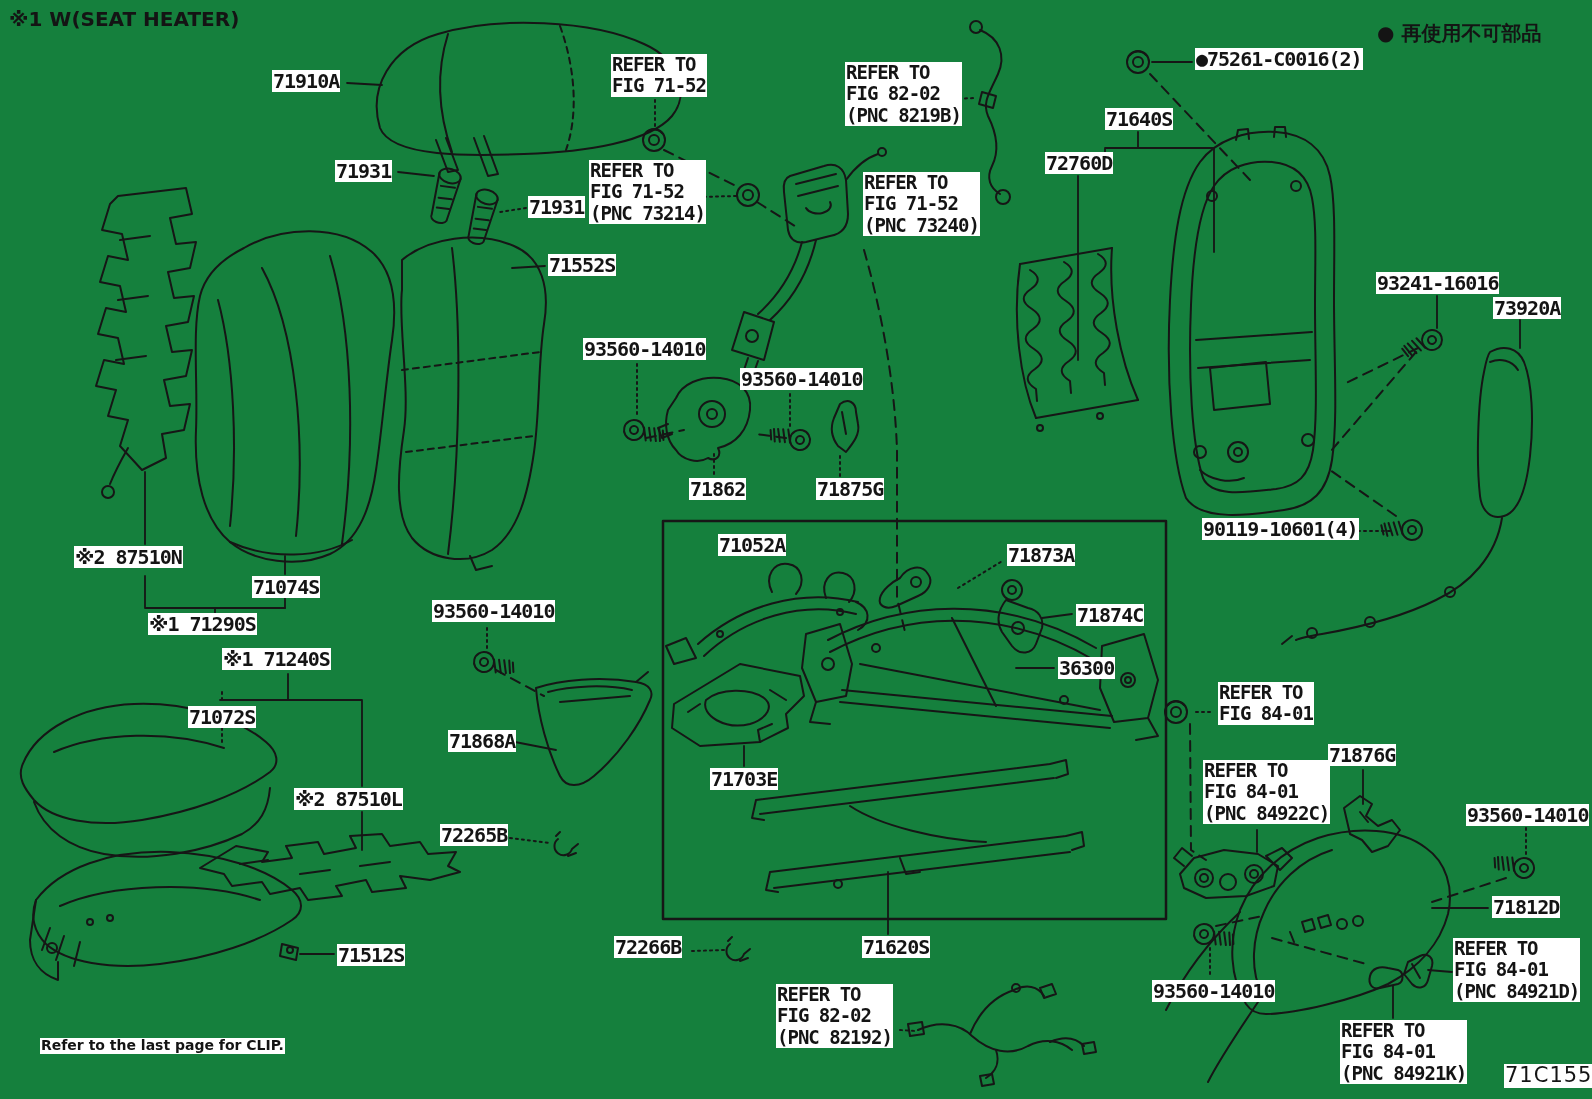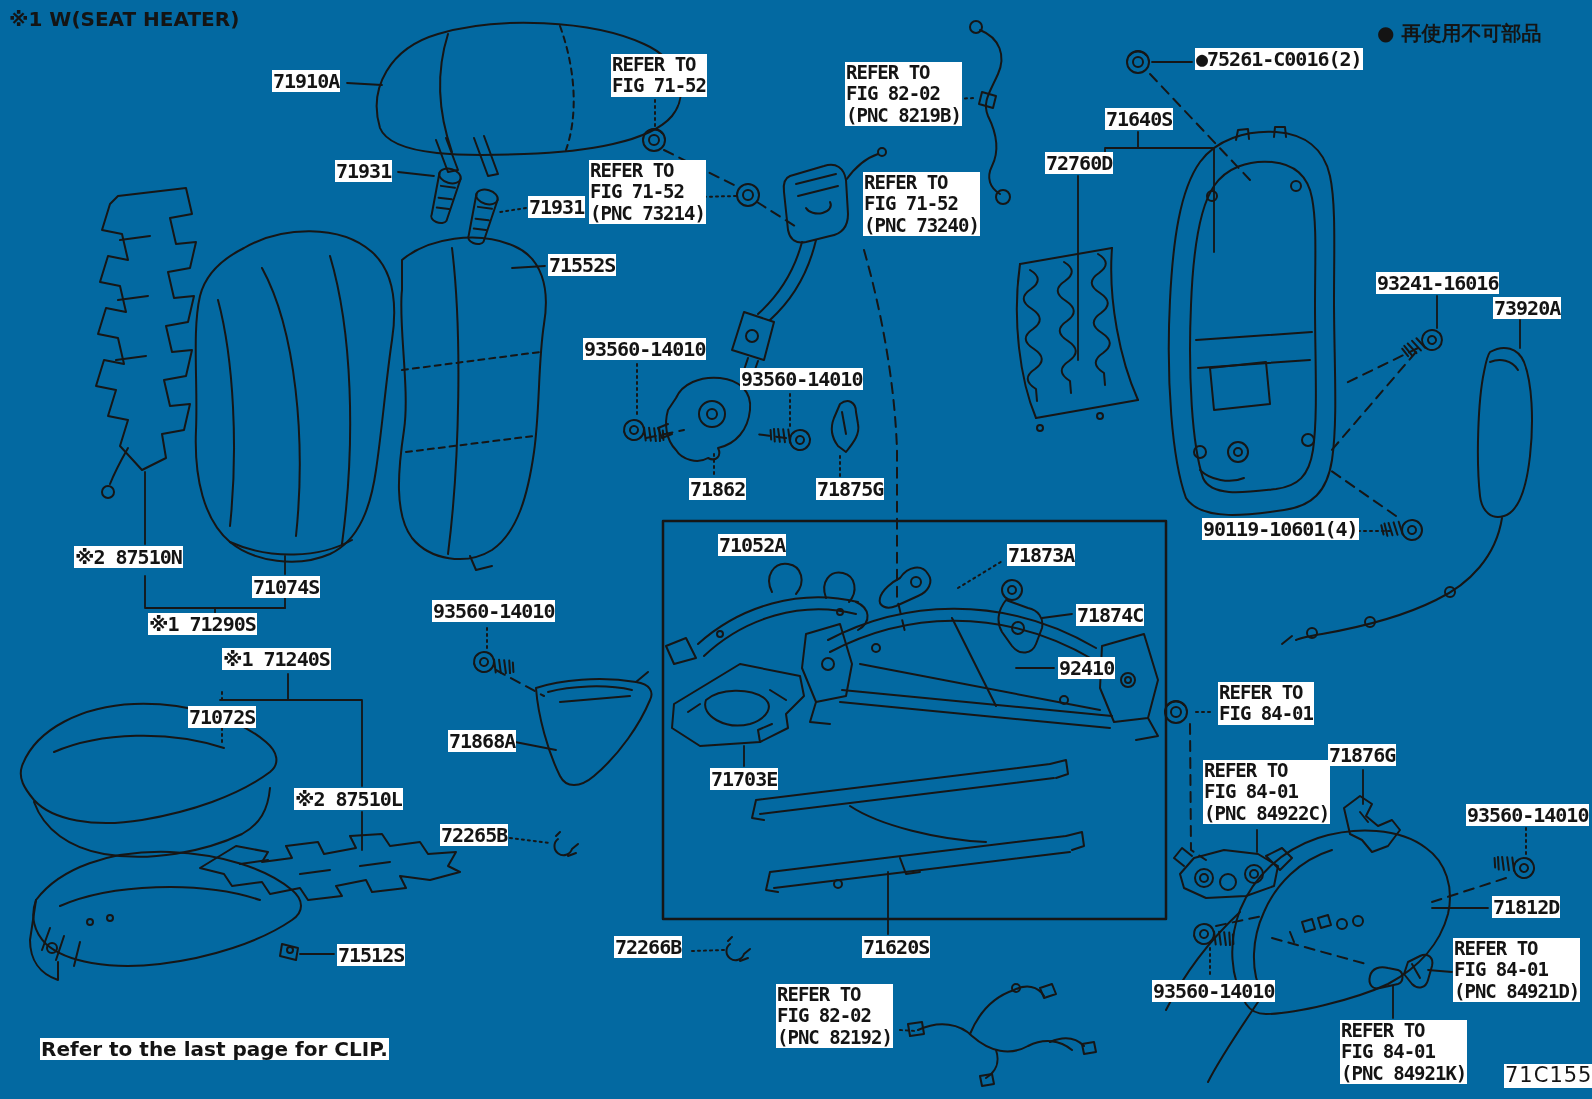--- a/index.html
+++ b/index.html
@@ -1,28 +1,28 @@
 <!DOCTYPE html>
 <html><head>
 <meta charset="utf-8">
 <style>
   html,body{margin:0;padding:0;background:#fff;}
-  #stage{position:relative;width:1592px;height:1099px;background:#0369a1;overflow:hidden;
+  #stage{position:relative;width:1592px;height:1099px;background:#15803d;overflow:hidden;
          font-family:"DejaVu Sans Mono","DejaVu Sans",monospace;color:#141414;}
   svg.art{position:absolute;left:0;top:0;}
   .lbl{position:absolute;font-family:"DejaVu Sans Mono","DejaVu Sans",monospace;
        font-weight:bold;font-size:20px;line-height:1.12;letter-spacing:-1px;
        color:#141414;white-space:pre-line;background:#fff;padding:0 1px;}
   .ref{font-size:19px;}
   .note{font-family:"DejaVu Sans","Liberation Sans",sans-serif;letter-spacing:0;
         font-size:20px;background:transparent;}
   .legend{font-family:"DejaVu Sans","Liberation Sans",sans-serif;letter-spacing:0;
         font-size:20px;background:transparent;margin-left:8px;}
   .clip{font-family:"DejaVu Sans","Liberation Sans",sans-serif;letter-spacing:0;
-        font-size:20px;}
+        font-size:14px;}
   .code{font-family:"DejaVu Sans","Liberation Sans",sans-serif;font-weight:normal;
         letter-spacing:1px;font-size:21px;}
 </style>
 </head>
 <body>
 
 <div id="stage">
 
 <svg class="art" width="1592" height="1099" viewBox="0 0 1592 1099" fill="none" stroke="#161616" stroke-width="2" stroke-linecap="round" stroke-linejoin="round">
   <defs>
@@ -347,21 +347,21 @@
 <div class="lbl" style="left:432px;top:600px">93560-14010</div>
 <div class="lbl" style="left:448px;top:730px">71868A</div>
 <div class="lbl" style="left:440px;top:824px">72265B</div>
 <div class="lbl" style="left:337px;top:944px">71512S</div>
 <div class="lbl" style="left:1202px;top:518px">90119-10601(4)</div>
 <div class="lbl ref" style="left:1218px;top:682px">REFER TO
 FIG 84-01</div>
 <div class="lbl" style="left:718px;top:534px">71052A</div>
 <div class="lbl" style="left:1007px;top:544px">71873A</div>
 <div class="lbl" style="left:1076px;top:604px">71874C</div>
-<div class="lbl" style="left:1058px;top:657px">92410</div>
+<div class="lbl" style="left:1058px;top:657px">36300</div>
 <div class="lbl" style="left:710px;top:768px">71703E</div>
 <div class="lbl" style="left:614px;top:936px">72266B</div>
 <div class="lbl" style="left:862px;top:936px">71620S</div>
 <div class="lbl ref" style="left:776px;top:984px">REFER TO
 FIG 82-02
 (PNC 82192)</div>
 <div class="lbl ref" style="left:1203px;top:760px">REFER TO
 FIG 84-01
 (PNC 84922C)</div>
 <div class="lbl" style="left:1328px;top:744px">71876G</div>

